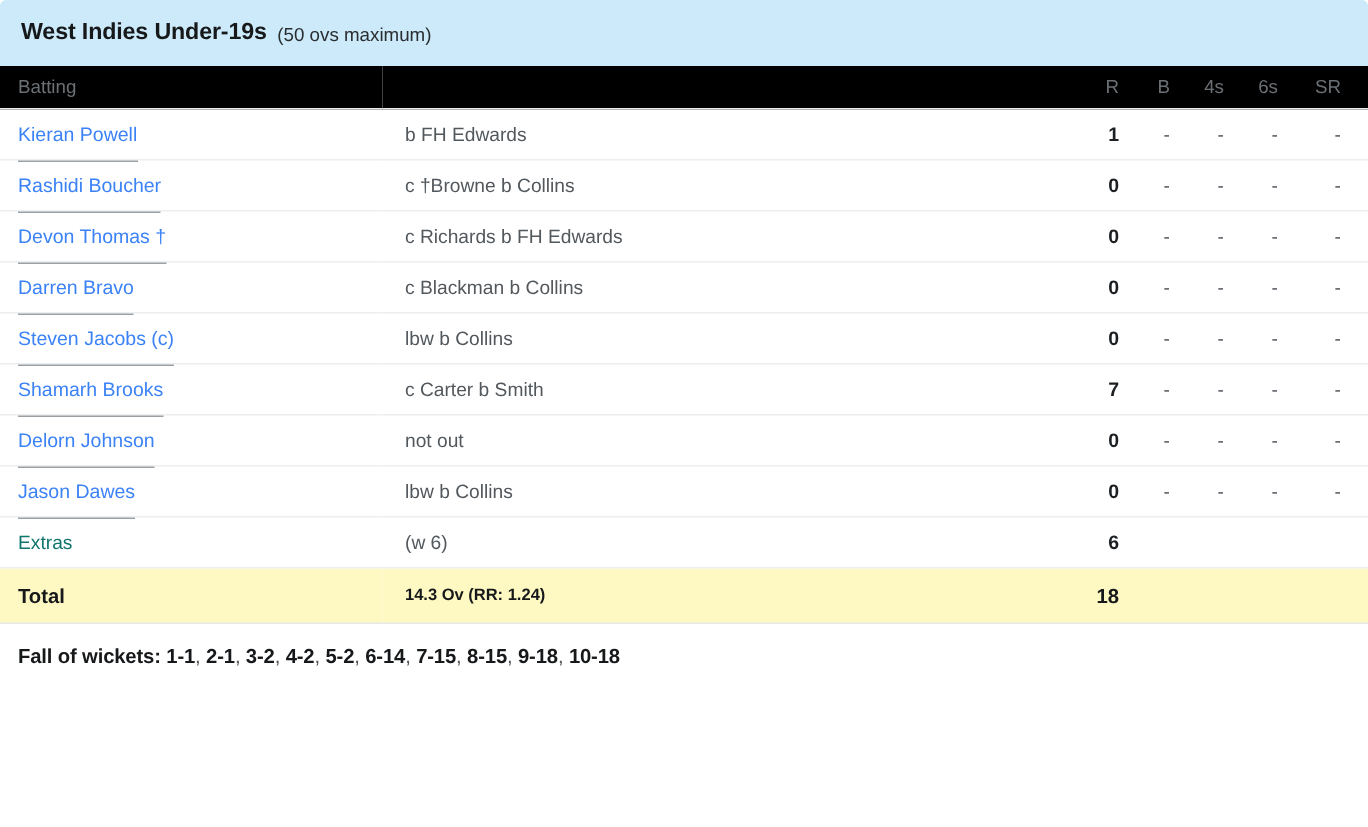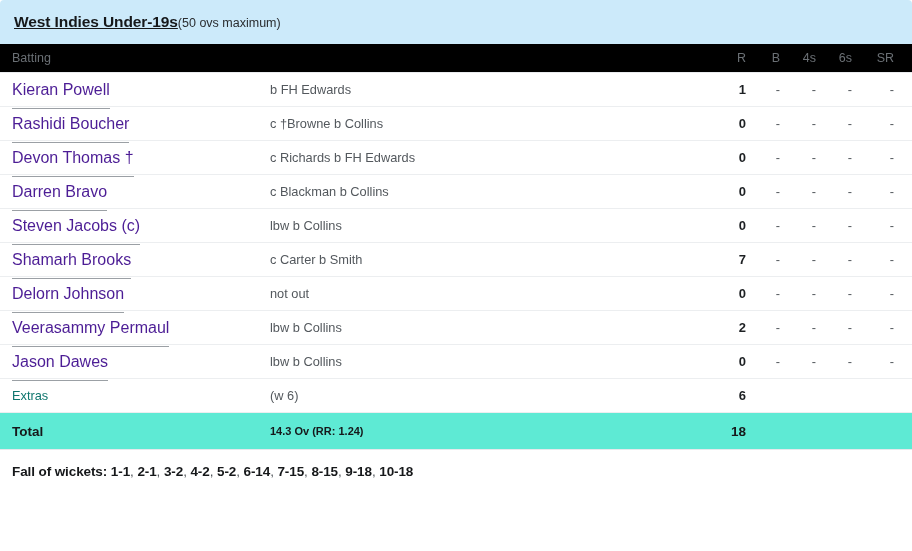--- a/index.html
+++ b/index.html
@@ -29,25 +29,25 @@
     padding: 0 14px;
     display: flex;
     align-items: center;
     border-radius: 4px 4px 0 0;
   }
   .innings-title {
     font-size: 15.5px;
     font-weight: bold;
     color: #16181a;
     letter-spacing: -0.1px;
-    text-decoration: underline;
   }
   .innings-overs {
     font-size: 12.5px;
     color: #2a2d30;
+    margin-left: 7px;
     position: relative;
     top: 0.5px;
   }
 
   
   table.batting-table {
     width: 912px;
     border-collapse: collapse;
     table-layout: fixed;
     font-size: 13px;
@@ -86,34 +86,34 @@
     color: #2c2f33;
   }
   tbody tr:first-child td { border-top: none; }
 
   td.cell-name { padding-left: 12px; }
   td.cell-dis  { padding-left: 15px; color: #53585d; font-size: 12.8px; }
   td.cell-num  { text-align: right; padding-right: 18px; font-size: 12.8px; color: #53585d; }
   td.cell-runs { text-align: right; padding-right: 18px; font-weight: bold; font-size: 13px; color: #1d2023; }
 
   .player-link {
-    color: #4c1d95;
+    color: #3b82f6;
     text-decoration: none;
     border-bottom: 1px solid #9ba0a5;
     padding-bottom: 10px;
-    font-size: 16px;
+    font-size: 13px;
     cursor: pointer;
   }
   .extras-label {
     color: #0f766e;
     font-size: 12.8px;
   }
 
   tr.total-row td {
-    background: #5eead4;
+    background: #fef9c3;
     border-bottom: 1px solid #e6e9ec;
     height: 36px;
   }
   tr.total-row td.cell-name,
   tr.total-row td.cell-dis,
   tr.total-row td.cell-runs {
     font-weight: bold;
     color: #16181a;
     font-size: 13.5px;
   }
@@ -218,29 +218,20 @@
         <tr>
           <td class="cell-name"><span class="player-link">Delorn Johnson</span></td>
           <td class="cell-dis">not out</td>
           <td class="cell-runs">0</td>
           <td class="cell-num">-</td>
           <td class="cell-num">-</td>
           <td class="cell-num">-</td>
           <td class="cell-num">-</td>
         </tr>
         <tr>
-          <td class="cell-name"><span class="player-link">Veerasammy Permaul</span></td>
-          <td class="cell-dis">lbw b Collins</td>
-          <td class="cell-runs">2</td>
-          <td class="cell-num">-</td>
-          <td class="cell-num">-</td>
-          <td class="cell-num">-</td>
-          <td class="cell-num">-</td>
-        </tr>
-        <tr>
           <td class="cell-name"><span class="player-link">Jason Dawes</span></td>
           <td class="cell-dis">lbw b Collins</td>
           <td class="cell-runs">0</td>
           <td class="cell-num">-</td>
           <td class="cell-num">-</td>
           <td class="cell-num">-</td>
           <td class="cell-num">-</td>
         </tr>
         <tr>
           <td class="cell-name"><span class="extras-label">Extras</span></td>

